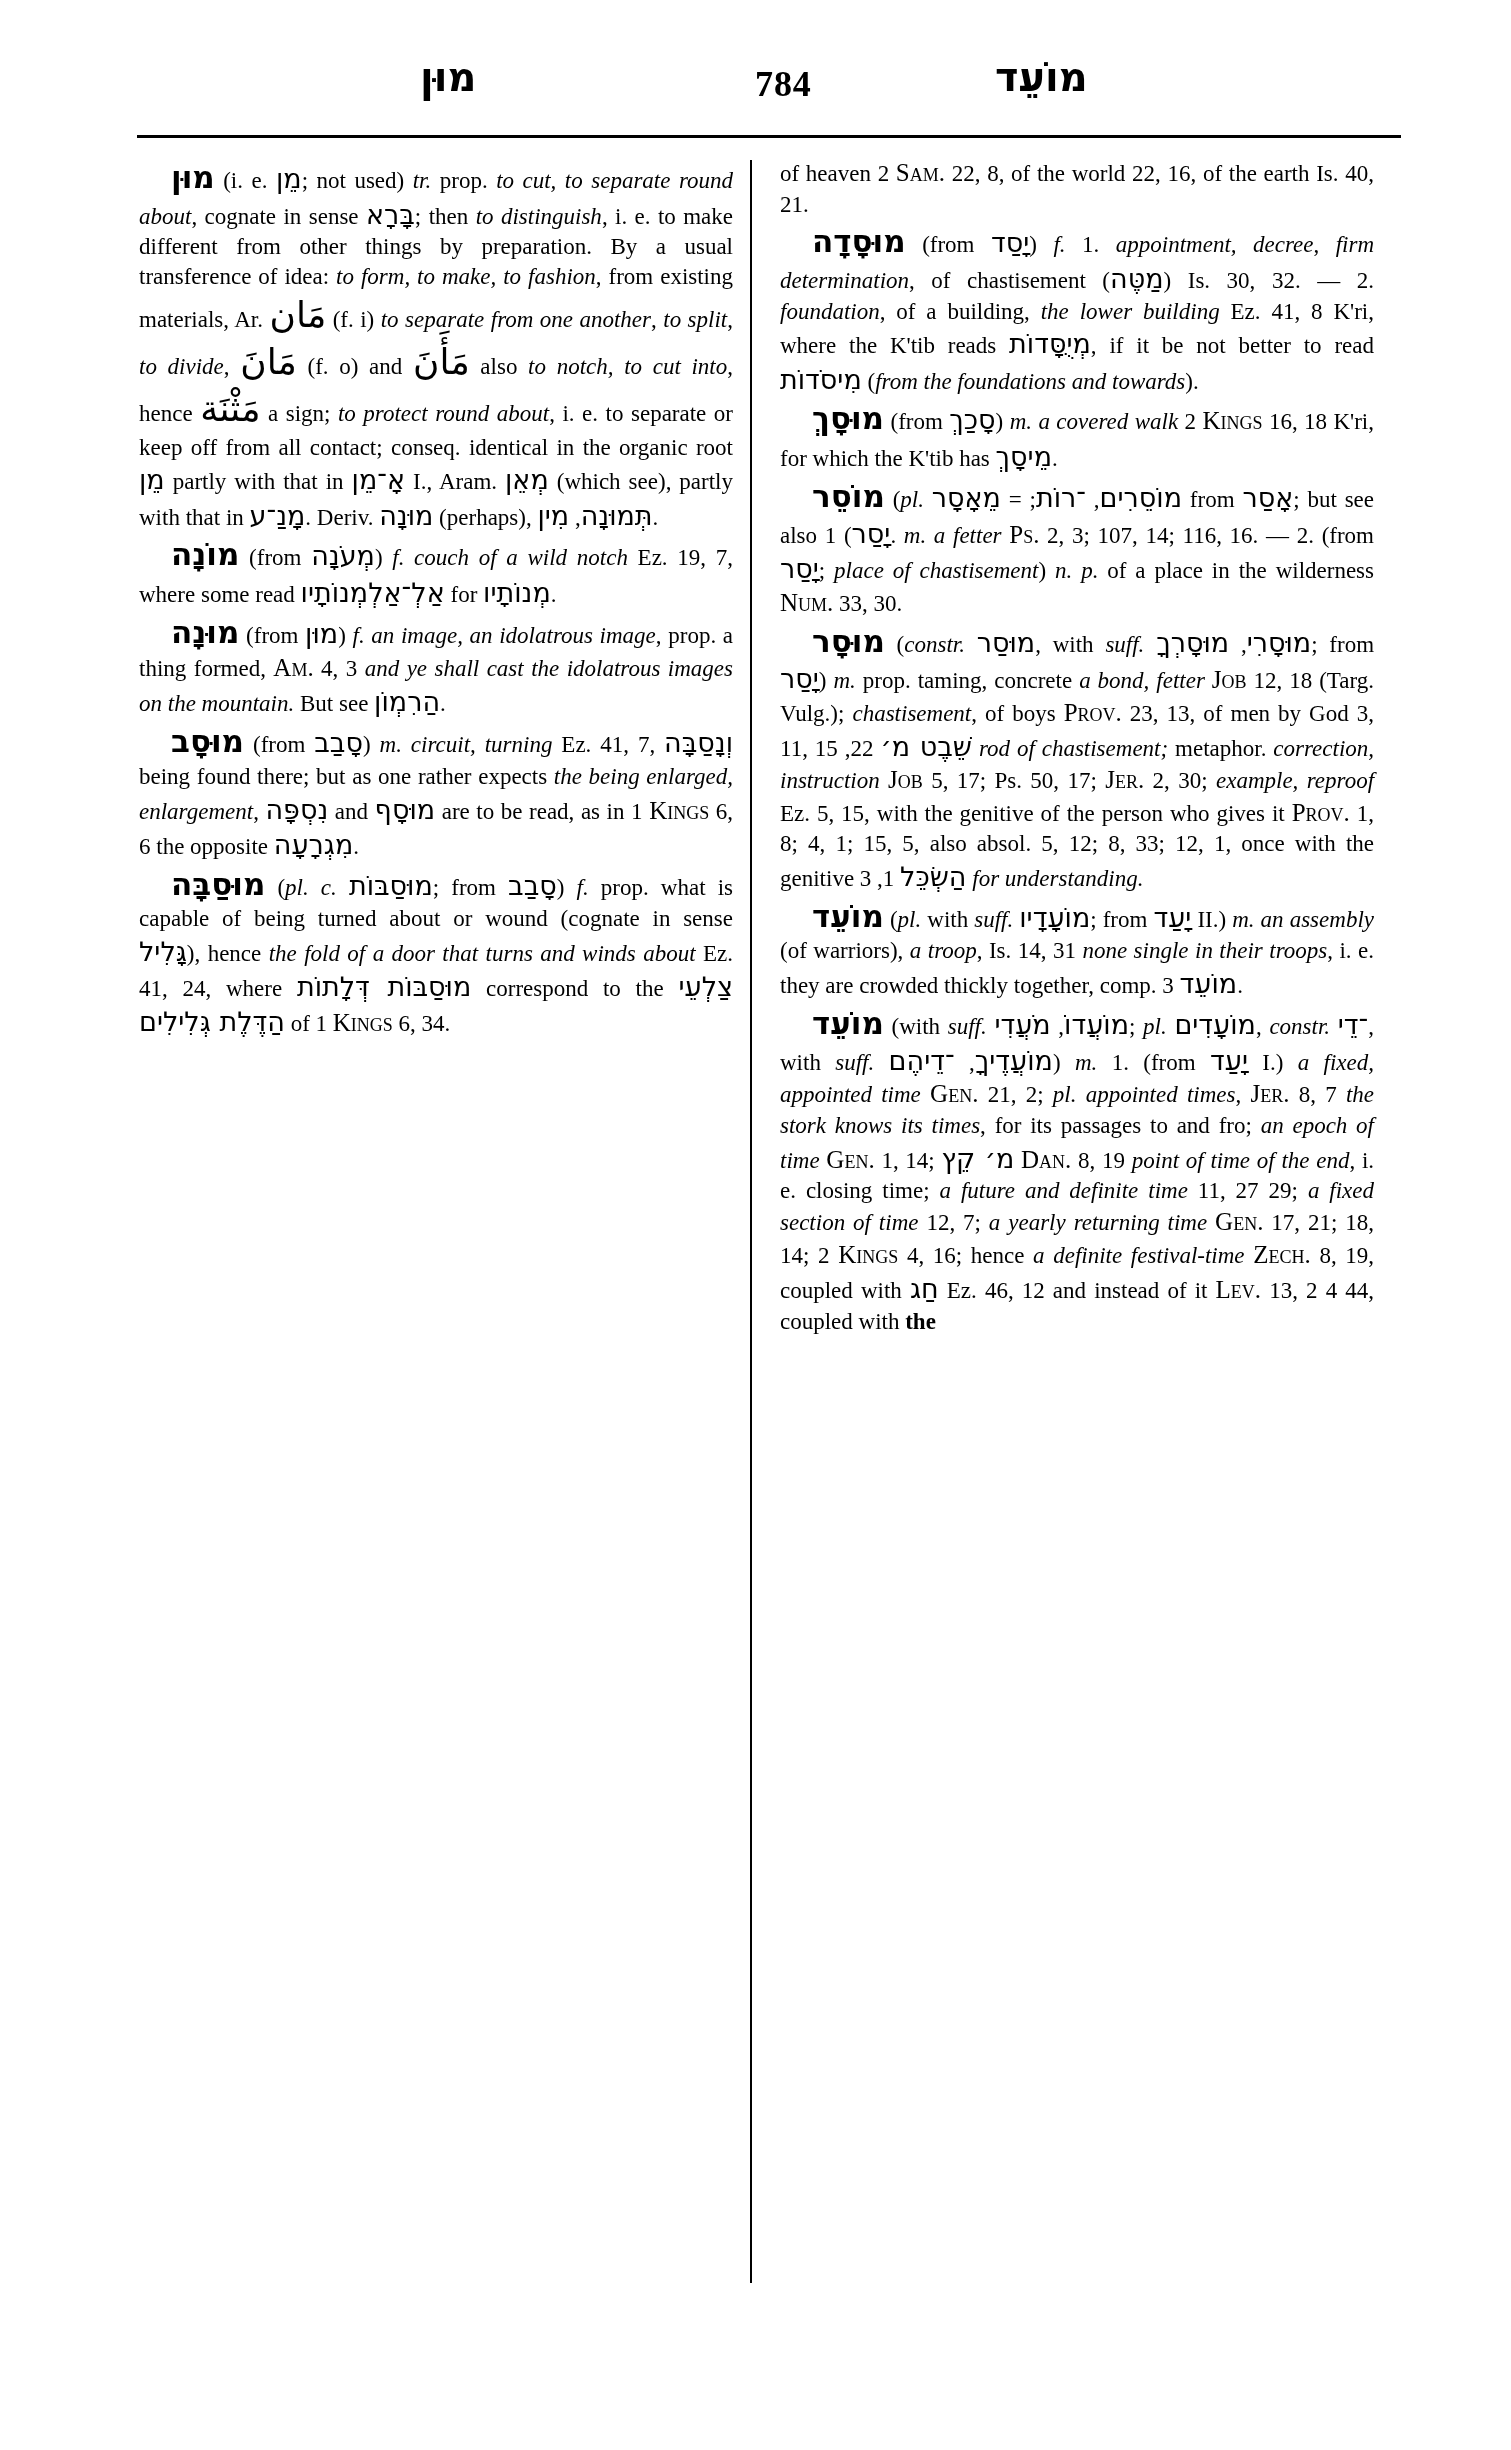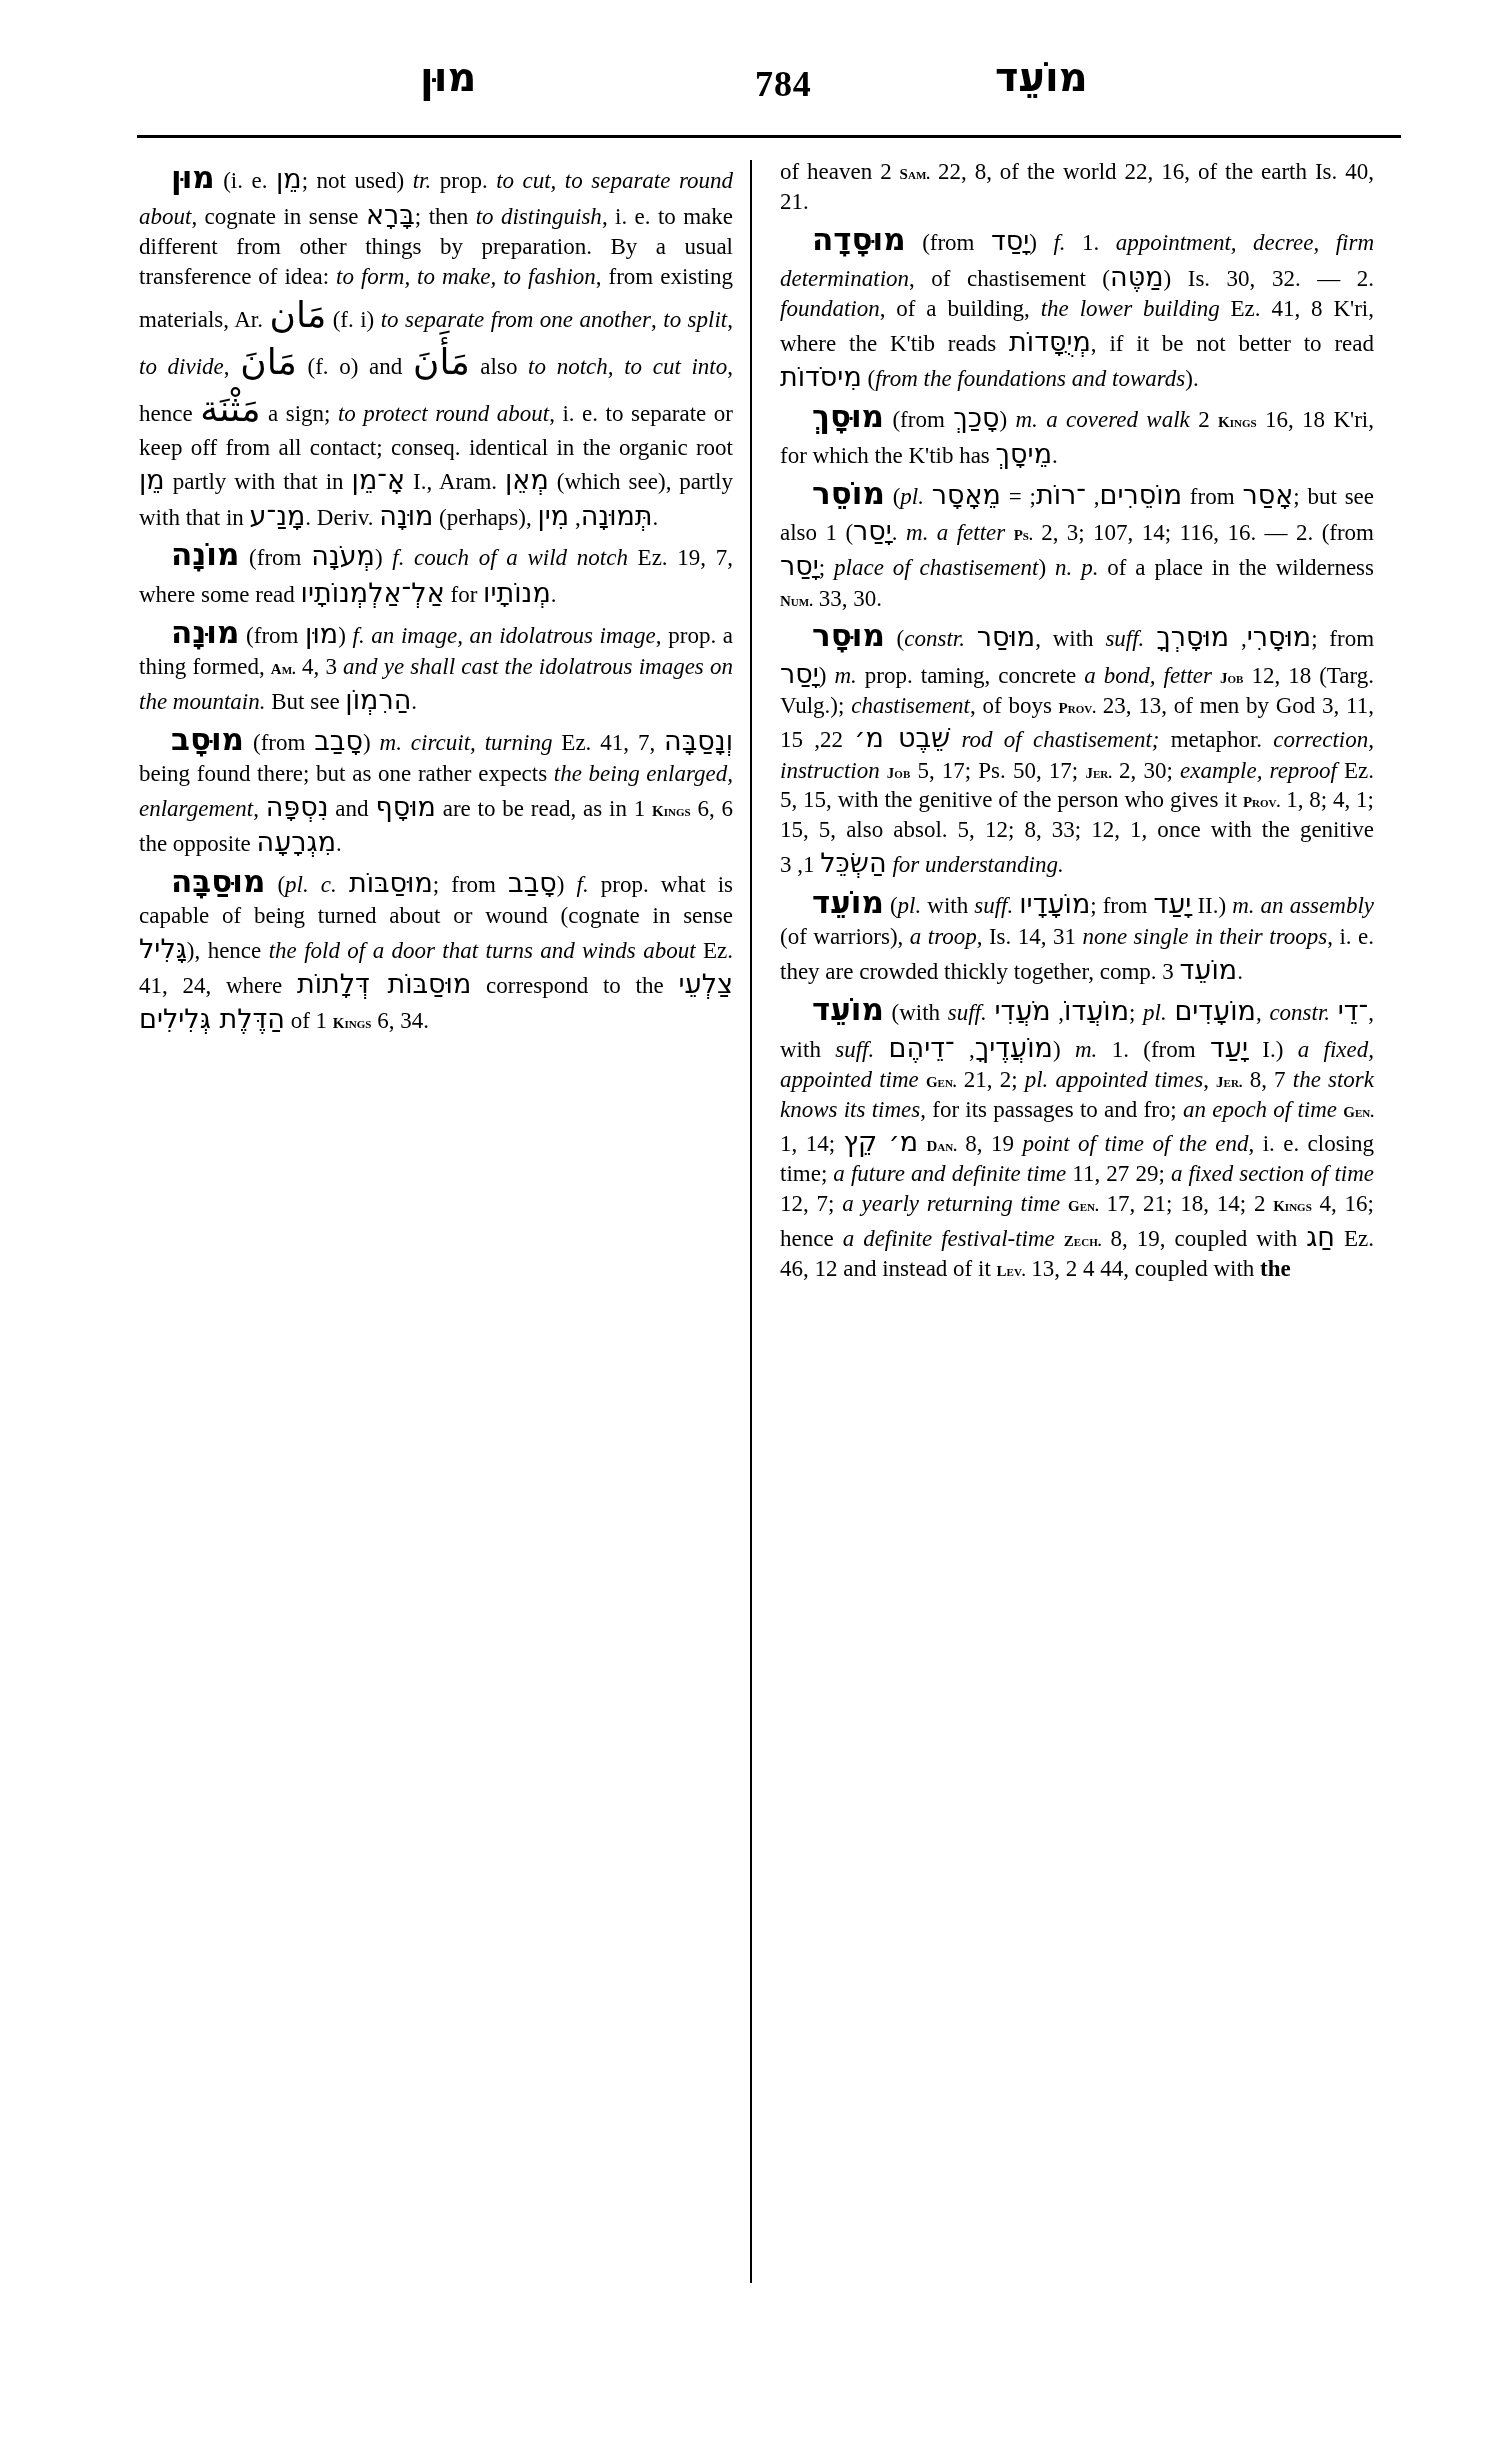--- a/index.html
+++ b/index.html
@@ -108,22 +108,21 @@
   }
   .ar {
     font-family: "DejaVu Sans", sans-serif;
     font-size: 36px;
     direction: rtl;
     unicode-bidi: embed;
   }
   i, .it { font-style: italic; }
   .sc {
     font-variant: small-caps;
-    font-size: 15px;
-    font-weight: bold;
+    font-size: 25px;
   }
 </style>
 </head>
 <body>
 
 <div class="page">
 
   <div class="header">
     <div class="hdr-left-heb">מוּן</div>
     <div class="hdr-page-no">784</div>

